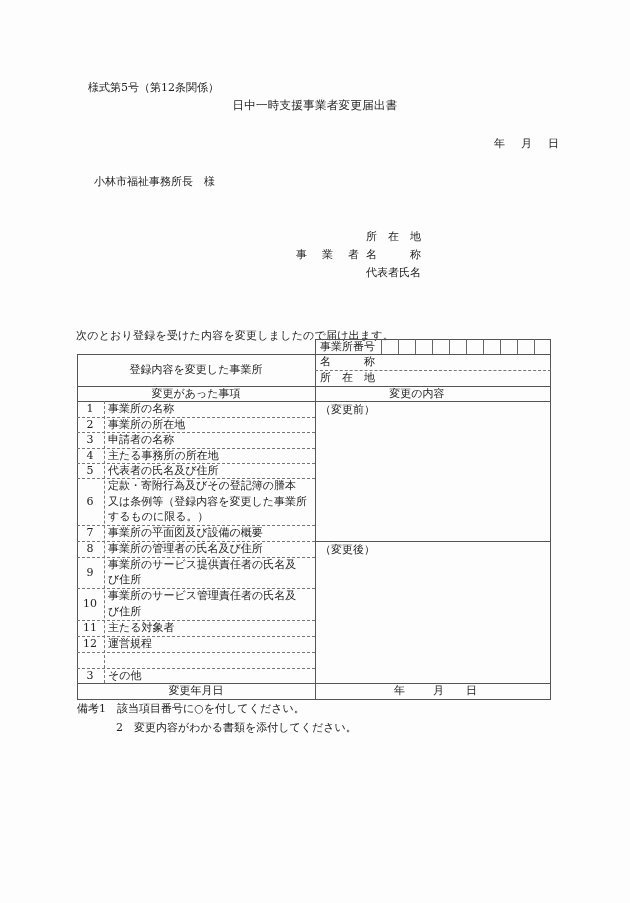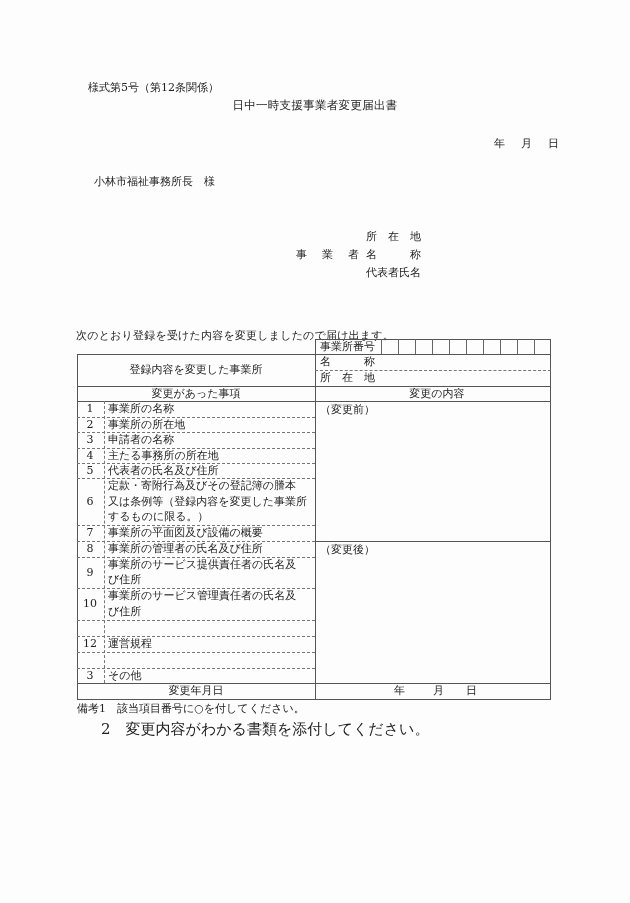--- a/index.html
+++ b/index.html
@@ -24,21 +24,21 @@
     .v { width: 1px; }
     .dash-h { position: absolute; height: 0; border-top: 1px dashed #777; }
     .dash-v { position: absolute; width: 0; border-left: 1px dashed #777; }
     .cell { position: absolute; font-size: 11px; line-height: 15.5px; white-space: nowrap; }
     .center { text-align: center; }
     .num { text-align: center; width: 26px; left: 0; }
     .item { left: 31px; }
     .box { position: absolute; top: 0; height: 15px; width: 1px; background: #666; }
 
     .notes { left: 77px; top: 703px; font-size: 11px; }
-    .notes2 { left: 101px; top: 722px; font-size: 15px; text-align: right; }
+    .notes2 { left: 116px; top: 722px; font-size: 11px; text-align: right; }
   </style>
 </head>
 <body>
 
 <div class="abs form-no">様式第5号（第12条関係）</div>
 <div class="abs title">日中一時支援事業者変更届出書</div>
 <div class="abs date-line">
   <span>年</span><span style="width:16px"></span><span>月</span><span style="width:16px"></span><span>日</span>
 </div>
 <div class="abs addressee">小林市福祉事務所長　様</div>
@@ -79,21 +79,21 @@
     <div class="box" style="left:153px"></div>
   </div>
 
   <div class="cell" style="left:243px;top:0">事業所番号</div>
   <div class="cell center" style="left:0;width:238px;top:23px">登録内容を変更した事業所</div>
   <div class="cell" style="left:243px;top:15px">名　　　称</div>
   <div style="position:absolute;left:320px;top:16px;width:150px;height:14px"></div>
   <div class="cell" style="left:243px;top:31px">所　在　地</div>
   <div style="position:absolute;left:320px;top:32px;width:150px;height:14px"></div>
   <div class="cell center" style="left:0;width:238px;top:47px">変更があった事項</div>
-  <div class="cell center" style="left:242px;width:236px;top:47px">変更の内容</div>
+  <div class="cell center" style="left:222px;width:236px;top:47px">変更の内容</div>
 
   <div class="dash-v" style="left:27px;top:62px;height:282px"></div>
 
   <div style="position:absolute;left:0;top:62px;width:238px;height:16px">
     <div class="cell num">1</div>
     <div class="cell item">事業所の名称</div>
   </div>
   <div class="dash-h" style="left:0;top:78px;width:238px"></div>
   <div style="position:absolute;left:0;top:78px;width:238px;height:15px">
     <div class="cell num">2</div>
@@ -137,20 +137,24 @@
     <div class="cell item" style="top:0">事業所のサービス提供責任者の氏名及</div>
     <div class="cell item" style="top:15px">び住所</div>
   </div>
   <div class="dash-h" style="left:0;top:249px;width:238px"></div>
   <div style="position:absolute;left:0;top:249px;width:238px;height:32px">
     <div class="cell num" style="top:8px">10</div>
     <div class="cell item" style="top:0">事業所のサービス管理責任者の氏名及</div>
     <div class="cell item" style="top:16px">び住所</div>
   </div>
   <div class="dash-h" style="left:0;top:281px;width:238px"></div>
+  <div style="position:absolute;left:0;top:281px;width:238px;height:16px">
+    <div class="cell num">11</div>
+    <div class="cell item">主たる対象者</div>
+  </div>
   <div class="dash-h" style="left:0;top:297px;width:238px"></div>
   <div style="position:absolute;left:0;top:297px;width:238px;height:16px">
     <div class="cell num">12</div>
     <div class="cell item">運営規程</div>
   </div>
   <div class="dash-h" style="left:0;top:313px;width:238px"></div>
   <div class="dash-h" style="left:0;top:329px;width:238px"></div>
   <div style="position:absolute;left:0;top:329px;width:238px;height:15px">
     <div class="cell num">3</div>
     <div class="cell item">その他</div>

